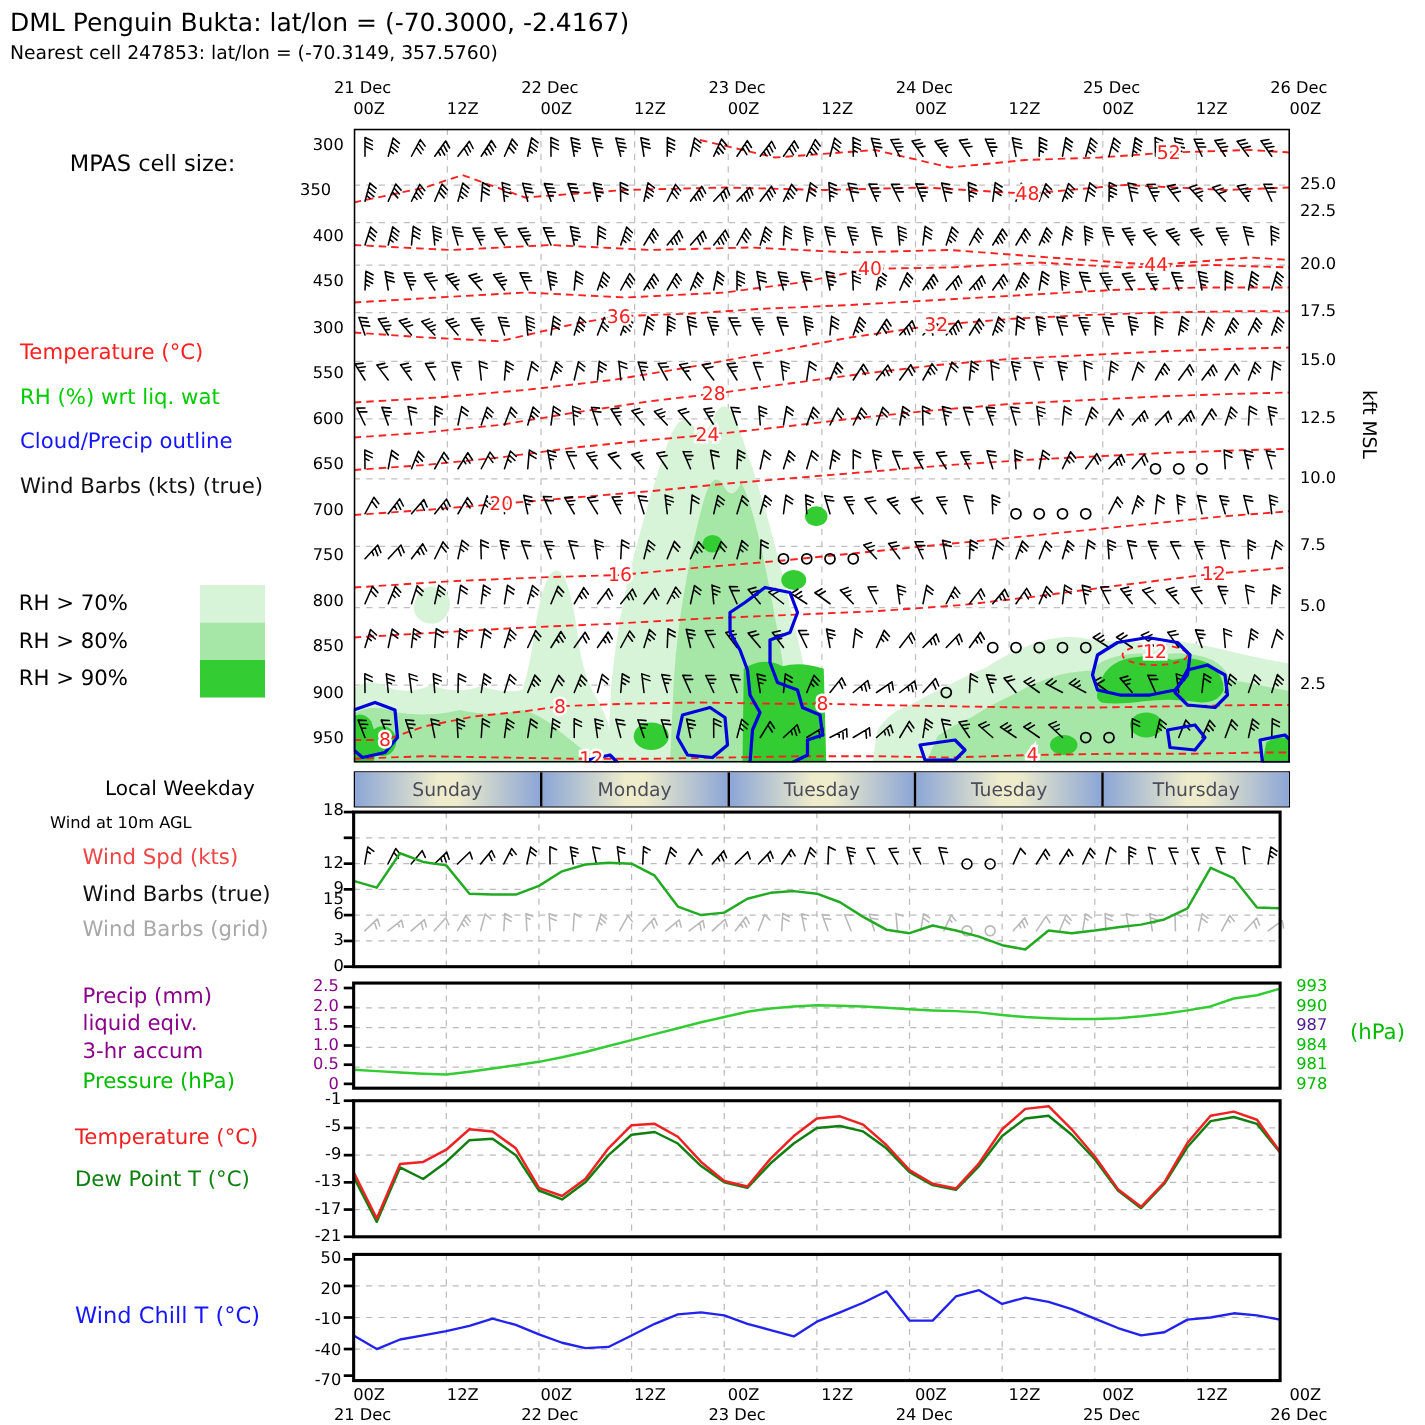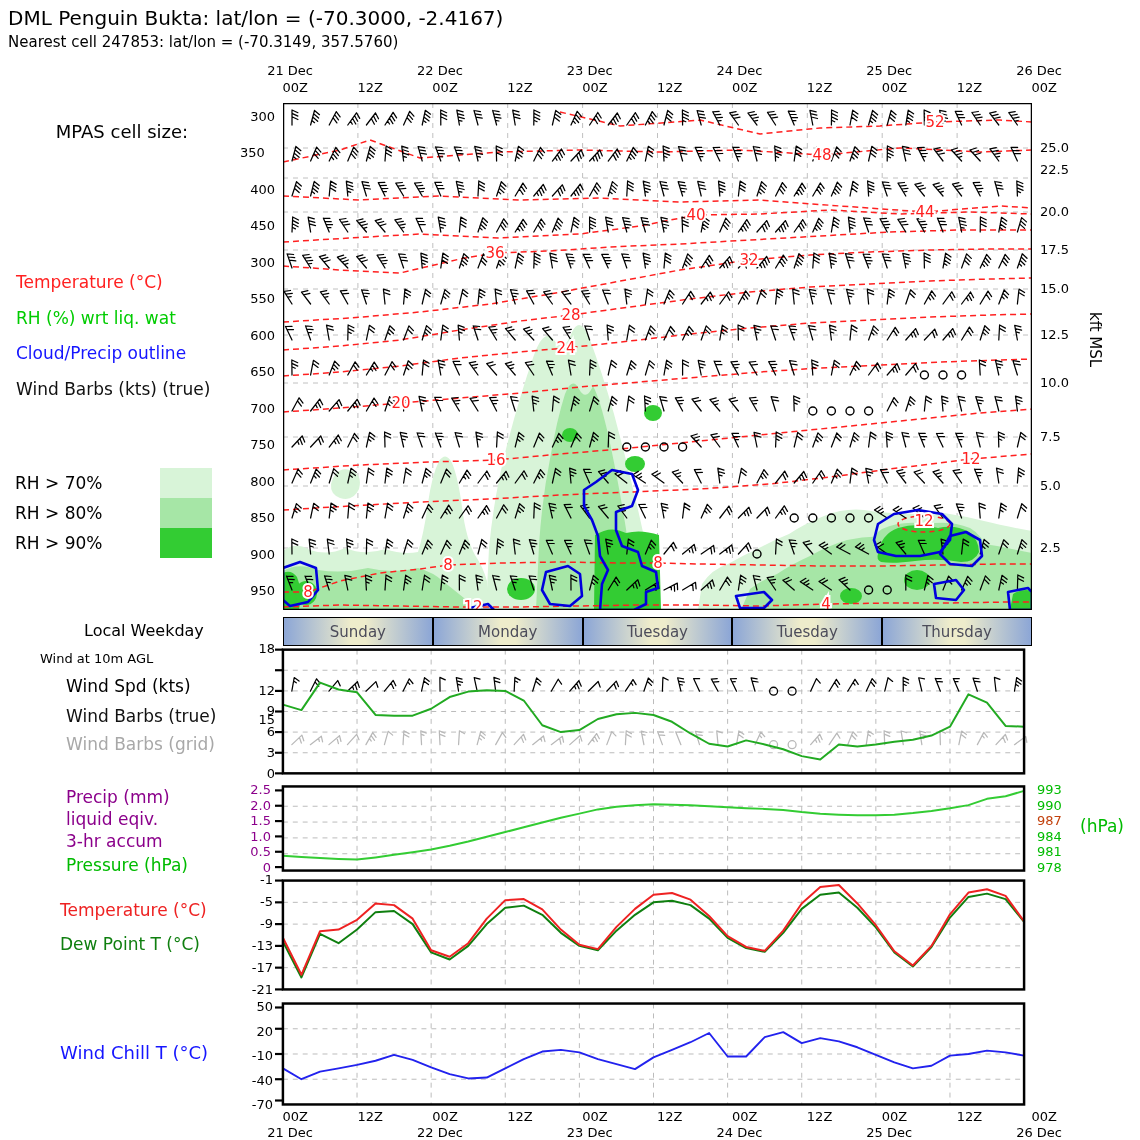--- a/index.html
+++ b/index.html
@@ -952,21 +952,21 @@
 <div class="legend-item" style="top: 308px; color: rgb(0, 204, 0);">RH (%) wrt liq. wat</div>
 <div class="legend-item" style="top: 343px; color: rgb(21, 21, 255);">Cloud/Precip outline</div>
 <div class="legend-item" style="top: 379px; color: rgb(17, 17, 17);">Wind Barbs (kts) (true)</div>
 <div class="rh-label" style="left: 15px; top: 473px;">RH &gt; 70%</div>
 <div class="rh-swatch" style="top: 468px; background: rgb(216, 244, 216);"></div>
 <div class="rh-label" style="left: 15px; top: 503px;">RH &gt; 80%</div>
 <div class="rh-swatch" style="top: 498px; background: rgb(166, 230, 166);"></div>
 <div class="rh-label" style="left: 15px; top: 533px;">RH &gt; 90%</div>
 <div class="rh-swatch" style="top: 528px; background: rgb(51, 204, 51);"></div>
 <div class="small-label" style="left: 40px; top: 651px; font-size: 13px;">Wind at 10m AGL</div>
-<div class="small-label" style="left: 66px; top: 676px; font-size: 17px; color: #000000;">Wind Spd (kts)</div>
+<div class="small-label" style="left: 66px; top: 676px; font-size: 17px; color: #ef4444;">Wind Spd (kts)</div>
 <div class="small-label" style="left: 66px; top: 706px; font-size: 17px; color: rgb(17, 17, 17);">Wind Barbs (true)</div>
 <div class="small-label" style="left: 66px; top: 734px; font-size: 17px; color: rgb(168, 168, 168);">Wind Barbs (grid)</div>
 <div class="tick r" style="left: 245px; top: 642px; width: 30px;">18</div>
 <div class="tick r" style="left: 245px; top: 687px; width: 30px; margin-top: 26px;">15</div>
 <div class="tick r" style="left: 245px; top: 683.66px; width: 30px;">12</div>
 <div class="tick r" style="left: 245px; top: 704.49px; width: 30px;">9</div>
 <div class="tick r" style="left: 245px; top: 725.32px; width: 30px;">6</div>
 <div class="tick r" style="left: 245px; top: 746.15px; width: 30px;">3</div>
 <div class="tick r" style="left: 245px; top: 766.98px; width: 30px;">0</div>
 <div class="small-label" style="left: 66px; top: 787px; font-size: 17px; color: rgb(139, 0, 139);">Precip (mm)</div>
@@ -974,21 +974,21 @@
 <div class="small-label" style="left: 66px; top: 831px; font-size: 17px; color: rgb(139, 0, 139);">3-hr accum</div>
 <div class="small-label" style="left: 66px; top: 855px; font-size: 17px; color: rgb(0, 187, 0);">Pressure (hPa)</div>
 <div class="tick r" style="left: 233px; top: 783px; width: 38px; color: rgb(139, 0, 139);">2.5</div>
 <div class="tick r" style="left: 233px; top: 798.5px; width: 38px; color: rgb(139, 0, 139);">2.0</div>
 <div class="tick r" style="left: 233px; top: 814px; width: 38px; color: rgb(139, 0, 139);">1.5</div>
 <div class="tick r" style="left: 233px; top: 829.5px; width: 38px; color: rgb(139, 0, 139);">1.0</div>
 <div class="tick r" style="left: 233px; top: 845px; width: 38px; color: rgb(139, 0, 139);">0.5</div>
 <div class="tick r" style="left: 233px; top: 860.5px; width: 38px; color: rgb(139, 0, 139);">0</div>
 <div class="tick" style="left: 1037px; top: 783px; color: rgb(0, 187, 0);">993</div>
 <div class="tick" style="left: 1037px; top: 798.5px; color: rgb(0, 187, 0);">990</div>
-<div class="tick" style="left: 1037px; top: 814px; color: #c2410c;">987</div>
+<div class="tick" style="left: 1037px; top: 814px; color: #4c1d95;">987</div>
 <div class="tick" style="left: 1037px; top: 829.5px; color: rgb(0, 187, 0);">984</div>
 <div class="tick" style="left: 1037px; top: 845px; color: rgb(0, 187, 0);">981</div>
 <div class="tick" style="left: 1037px; top: 860.5px; color: rgb(0, 187, 0);">978</div>
 <div class="small-label" style="left: 60px; top: 900px; font-size: 17px; color: rgb(238, 34, 34);">Temperature (°C)</div>
 <div class="small-label" style="left: 60px; top: 934px; font-size: 17px; color: rgb(15, 127, 15);">Dew Point T (°C)</div>
 <div class="tick r" style="left: 235px; top: 873px; width: 38px;">-1</div>
 <div class="tick r" style="left: 235px; top: 895px; width: 38px;">-5</div>
 <div class="tick r" style="left: 235px; top: 917px; width: 38px;">-9</div>
 <div class="tick r" style="left: 235px; top: 939px; width: 38px;">-13</div>
 <div class="tick r" style="left: 235px; top: 961px; width: 38px;">-17</div>

